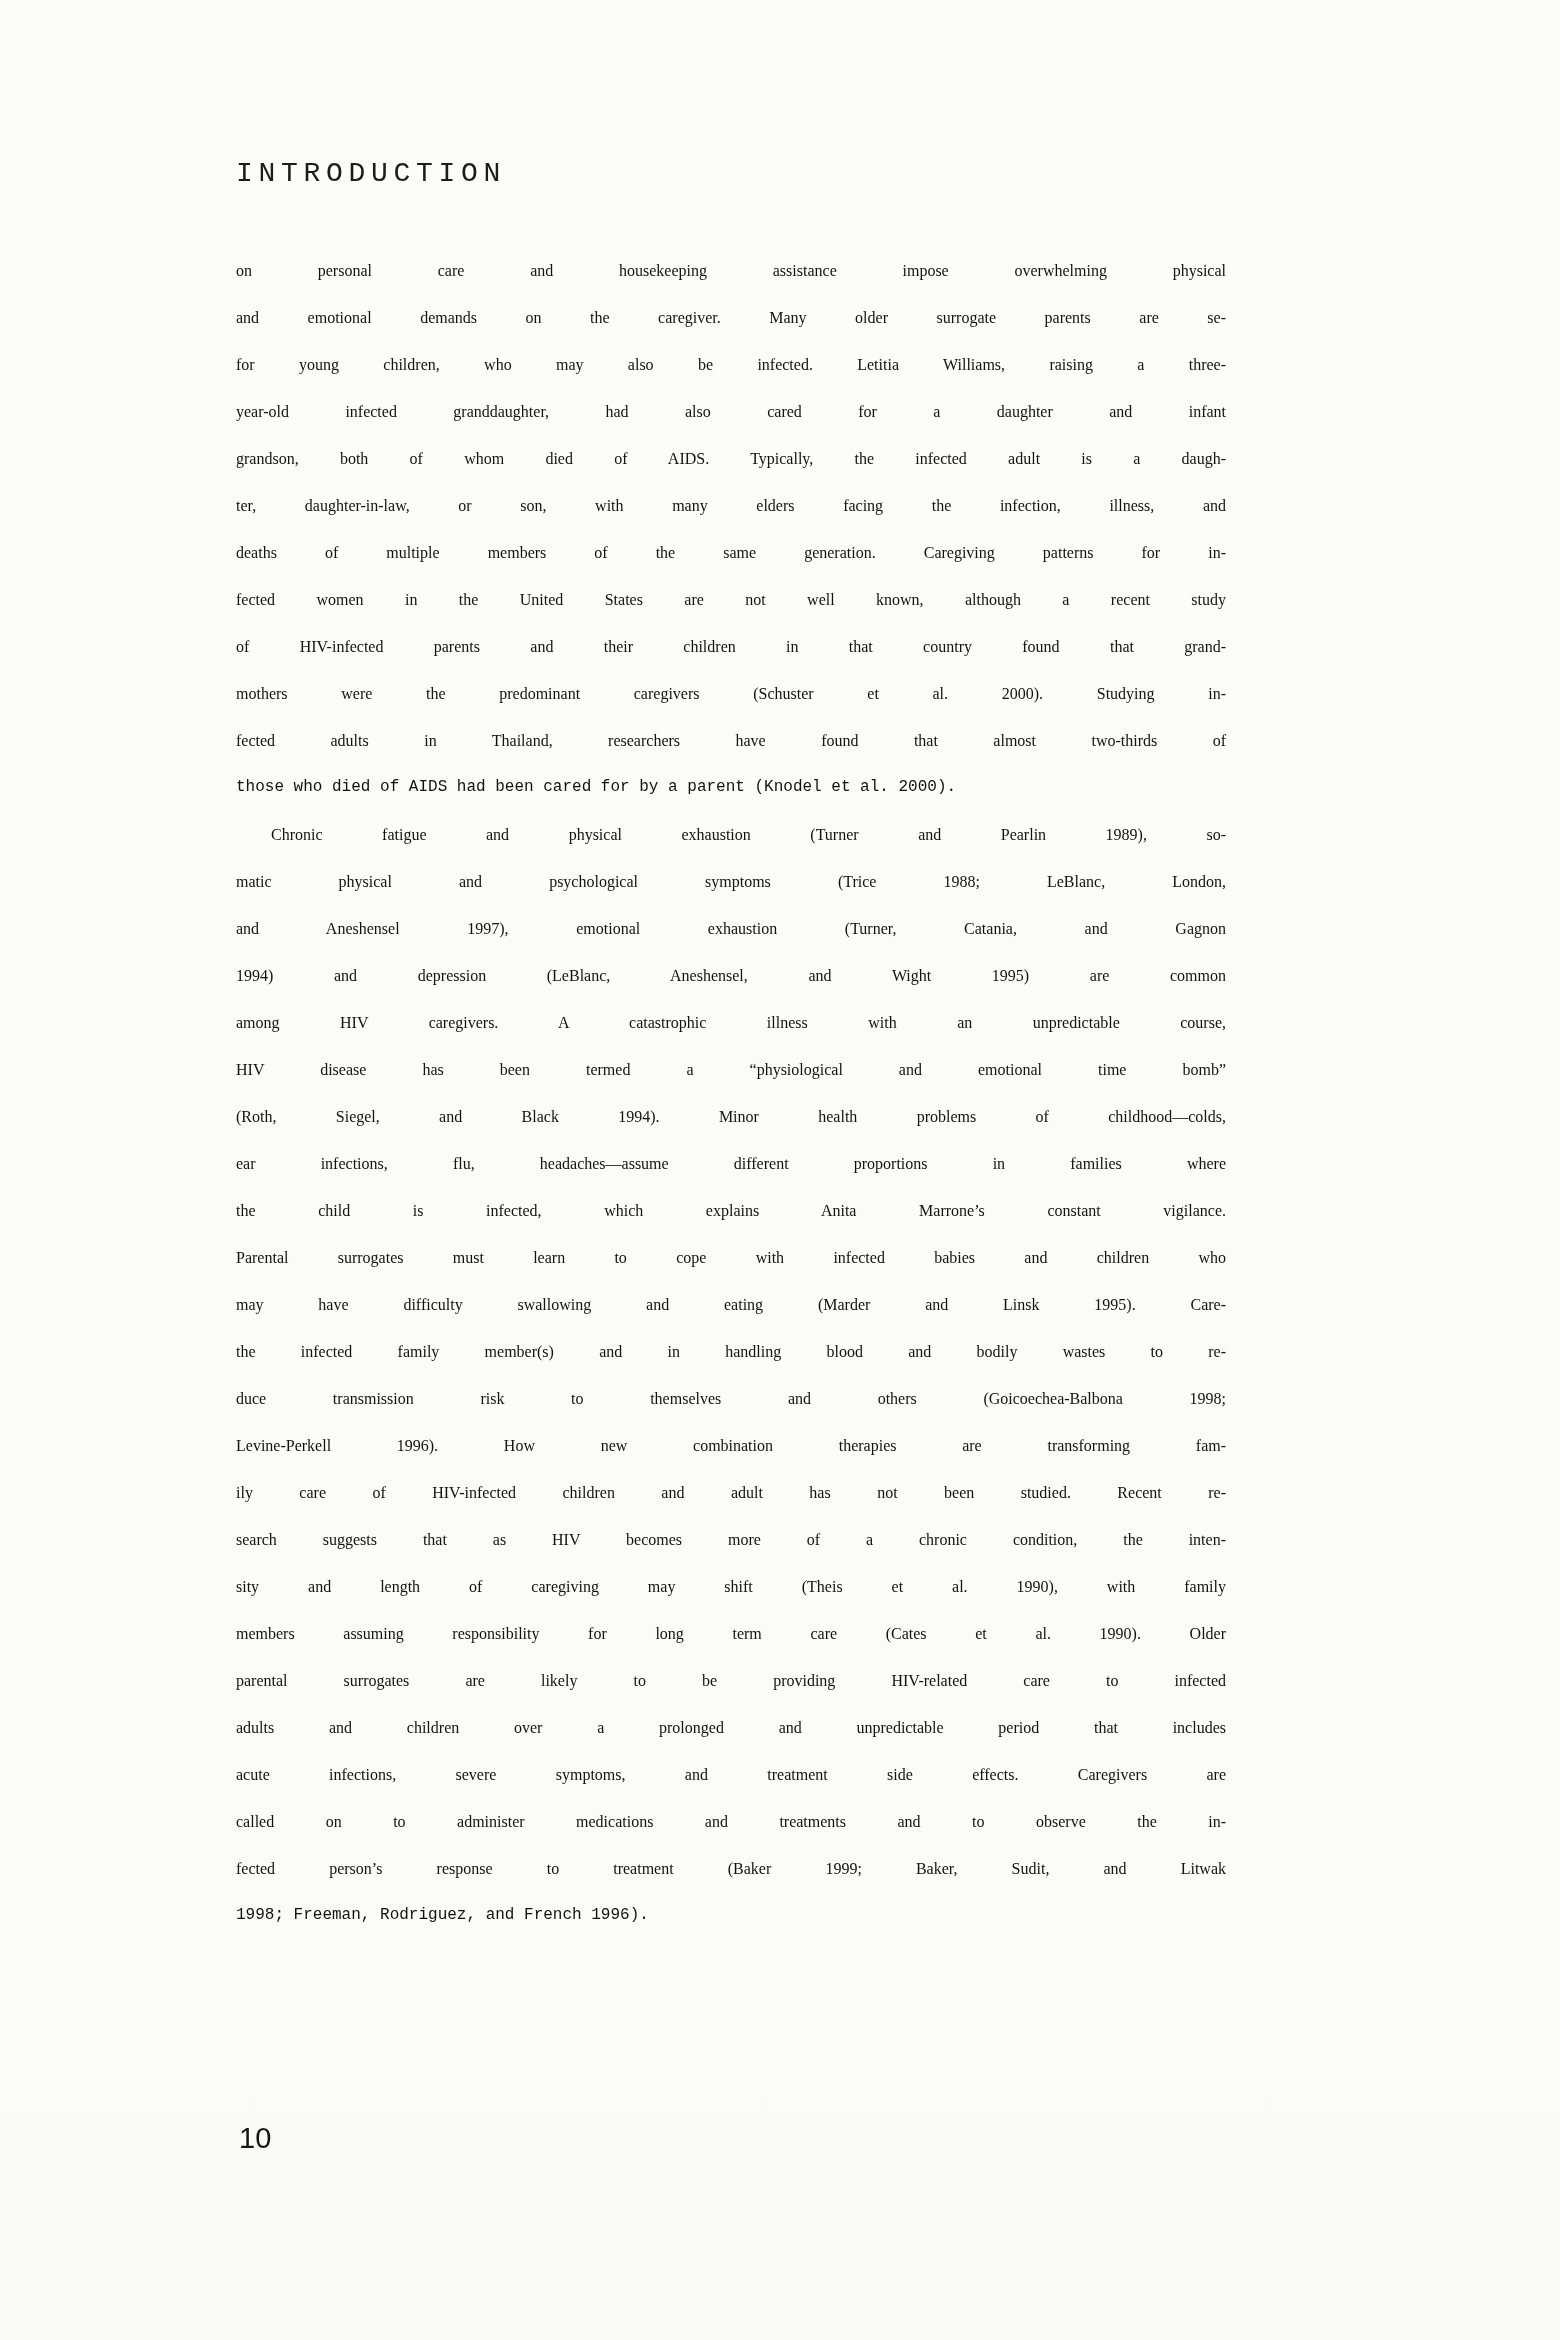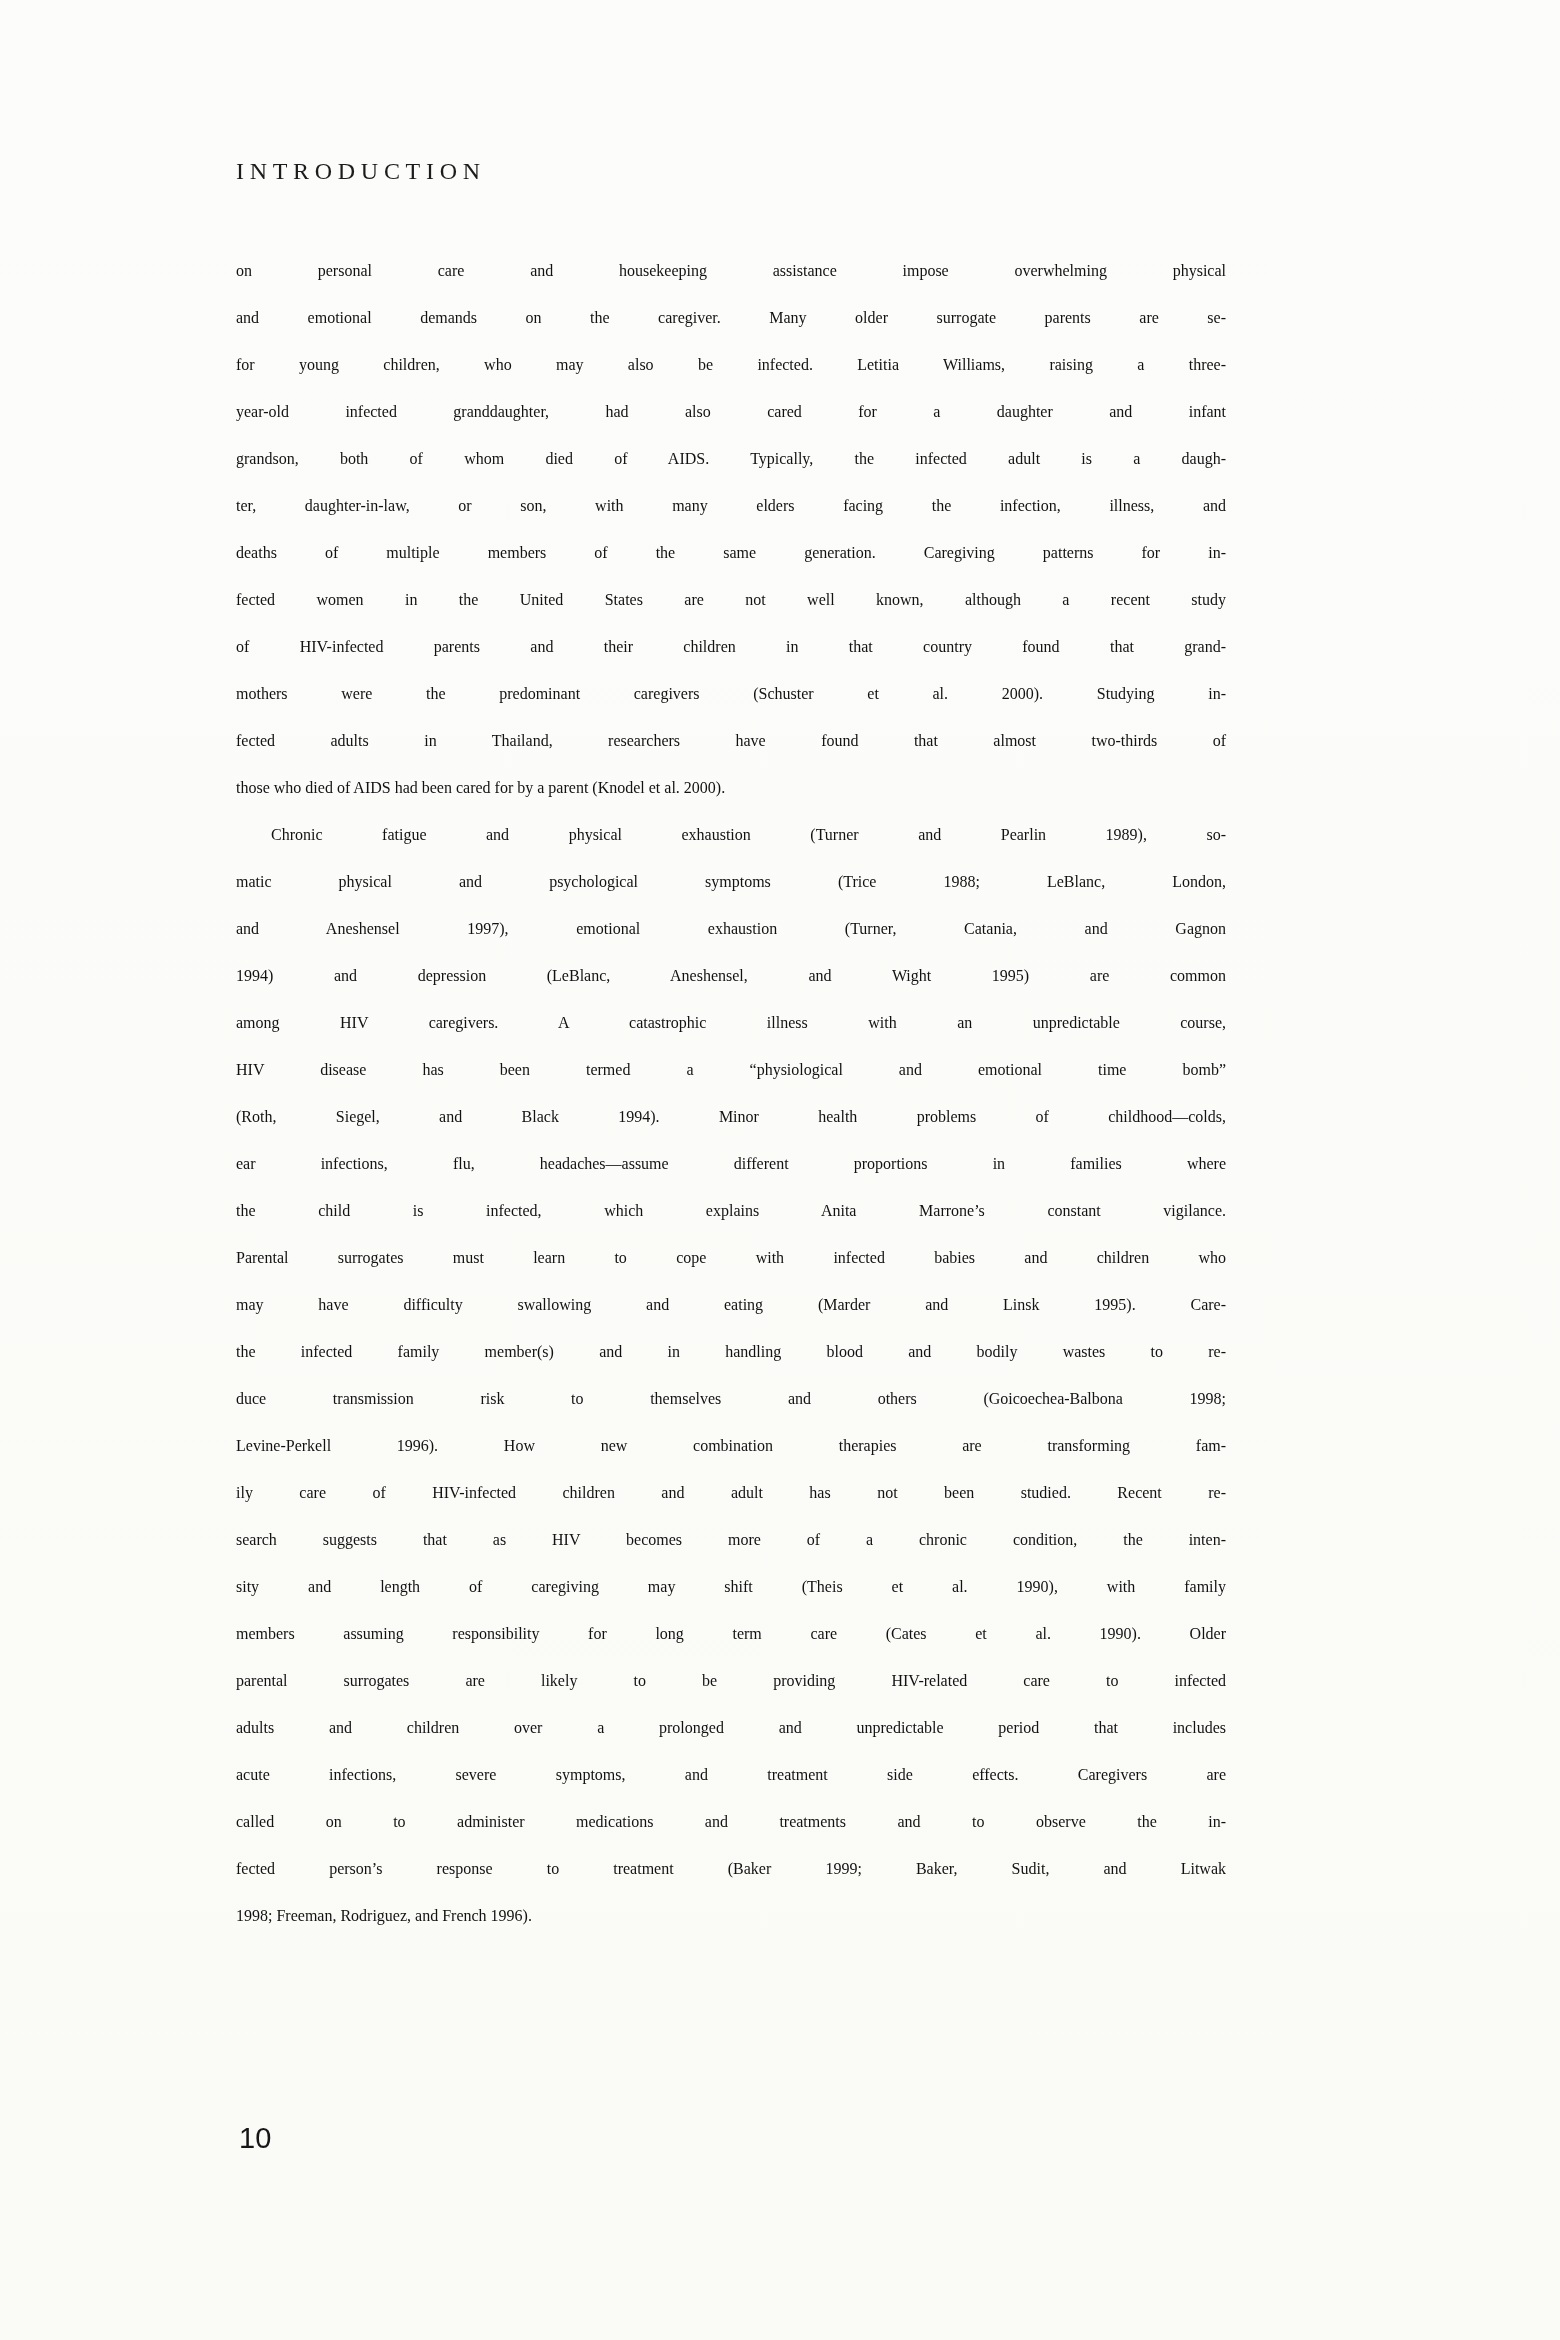--- a/index.html
+++ b/index.html
@@ -13,22 +13,22 @@
   }
   .page {
     position: absolute;
     inset: 0;
     background: linear-gradient(180deg, #fcfcfa 0%, #fafaf7 100%);
   }
   .running-head {
     position: absolute;
     left: 236px;
     top: 158px;
-    font-family: Liberation Serif, serif;
-    font-size: 24px;
+    font-family: Liberation Mono, monospace;
+    font-size: 28px;
     font-weight: 400;
     letter-spacing: 5.7px;
     color: #1c1c1c;
   }
   .body-text {
     position: absolute;
     left: 236px;
     top: 247px;
     width: 990px;
     font-size: 16px;
@@ -36,20 +36,21 @@
   }
   .line {
     height: 47px;
     line-height: 47px;
     text-align: justify;
     text-align-last: justify;
     white-space: normal;
   }
   .line.last {
     text-align-last: left;
+    font-family: Liberation Mono, monospace;
   }
   .line.indent {
     text-indent: 35px;
   }
   .folio {
     position: absolute;
     left: 239px;
     top: 2122px;
     font-family: "Liberation Sans", sans-serif;
     font-size: 29px;

